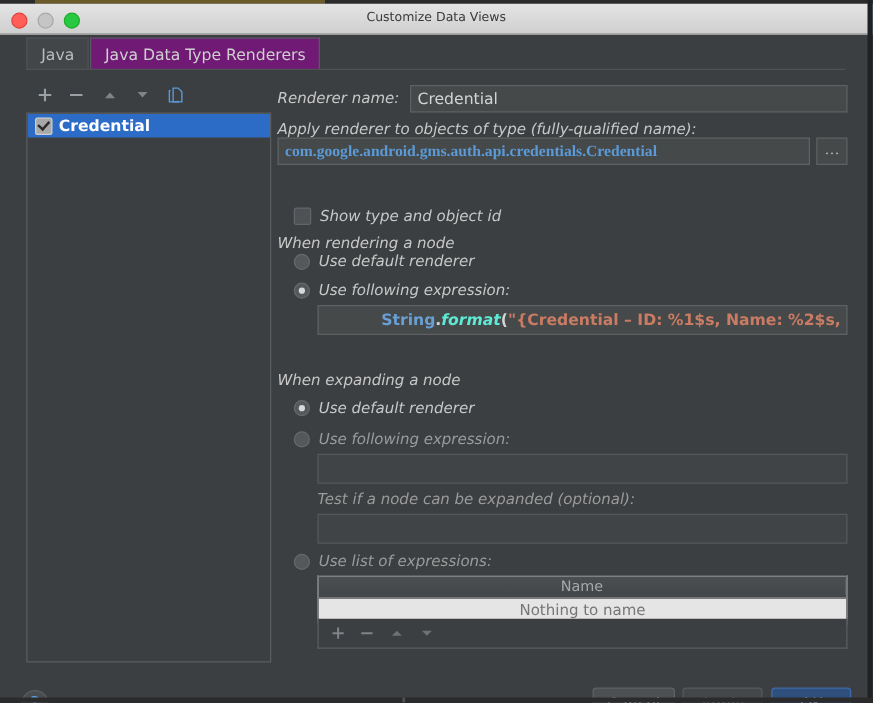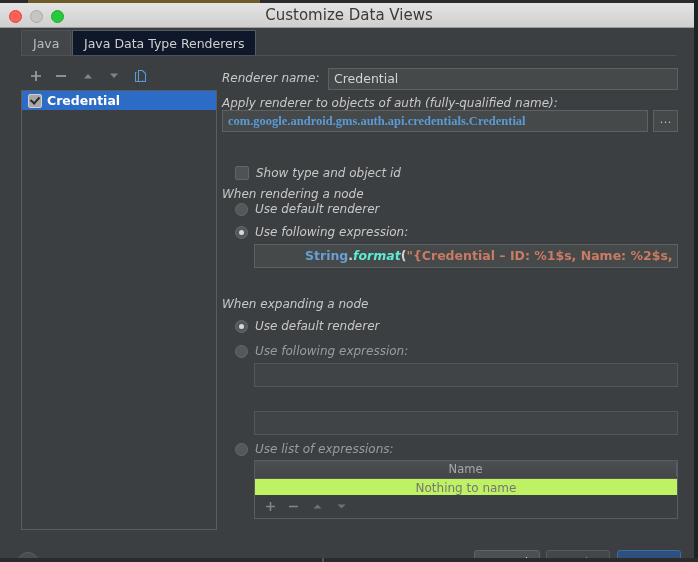--- a/index.html
+++ b/index.html
@@ -61,21 +61,21 @@
     width: 698px; height: 25px;
     background: linear-gradient(#e4e4e4, #cfcfcf);
     border-bottom: 1px solid #9d9d9d;
     box-sizing: border-box;
   }
   #title-text {
     position: absolute;
     left: 0; top: 0;
     width: 698px; line-height: 24px;
     text-align: center;
-    font-size: 15px;
+    font-size: 10px;
     color: #3a3a3a;
   }
   .traffic {
     position: absolute;
     top: 7px;
     width: 11px; height: 11px;
     border-radius: 50%;
   }
   #tl-close  { left: 9px;  background: #ff5f57; border: 1px solid #e0443e; }
   #tl-min    { left: 30px; background: #c5c5c5; border: 1px solid #a9a9a9; }
@@ -108,21 +108,21 @@
   .tab.inactive {
     left: 21px;
     color: #bbbbbb;
     background: #434649;
     border: 1px solid #4e5255;
     border-bottom: none;
   }
   .tab.active {
     left: 72px;
     color: #cfcfcf;
-    background: #0f172a;
+    background: #701a75;
     border: 1px solid #575b5e;
     border-bottom: none;
     font-weight: 400;
   }
   #tabs-underline {
     position: absolute;
     left: 21px; top: 27px;
     width: 655px; height: 1px;
     background: #4e5255;
   }
@@ -325,21 +325,21 @@
 
   #opt-e-list      { left: 13px; top: 376px; }
 
   
   #expr-table {
     position: absolute;
     left: 32px; top: 396px;
     width: 424px; height: 40px;
     border: 1px solid #5a5d5f;
     box-sizing: border-box;
-    background: #bef264;
+    background: #e5e5e5;
     overflow: hidden;
   }
   #expr-thead {
     display: flex;
     height: 17px;
     background: linear-gradient(#4b4f51, #434648);
     border-bottom: 1px solid #555859;
   }
   .th {
     flex: 1;
@@ -491,21 +491,21 @@
       </div>
     </div>
 
     <div id="right-panel">
 
       <div id="row-renderer-name">
         <div id="renderer-name-label" class="lbl">Renderer name:</div>
         <div id="renderer-name-input" class="field">Credential</div>
       </div>
 
-      <div id="apply-label" class="lbl">Apply renderer to objects of auth (fully-qualified name):</div>
+      <div id="apply-label" class="lbl">Apply renderer to objects of type (fully-qualified name):</div>
 
       <div id="row-class">
         <div id="class-input" class="field">com.google.android.gms.auth.api.credentials.Credential</div>
         <div id="class-browse">…</div>
       </div>
 
       <div id="group-render-title" class="lbl">When rendering a node</div>
 
       <div class="opt" id="opt-show-type">
         <span class="cbox"></span>
@@ -531,20 +531,21 @@
         <span class="lbl">Use default renderer</span>
       </div>
 
       <div class="opt" id="opt-e-expr">
         <span class="radio"></span>
         <span class="lbl dim">Use following expression:</span>
       </div>
 
       <div id="expand-expr-field" class="field disabled"></div>
 
+      <div id="test-label" class="lbl dim">Test if a node can be expanded (optional):</div>
       <div id="test-field" class="field disabled"></div>
 
       <div class="opt" id="opt-e-list">
         <span class="radio"></span>
         <span class="lbl dim">Use list of expressions:</span>
       </div>
 
       <div id="expr-table">
         <div id="expr-thead">
           <div class="th">Name</div>

